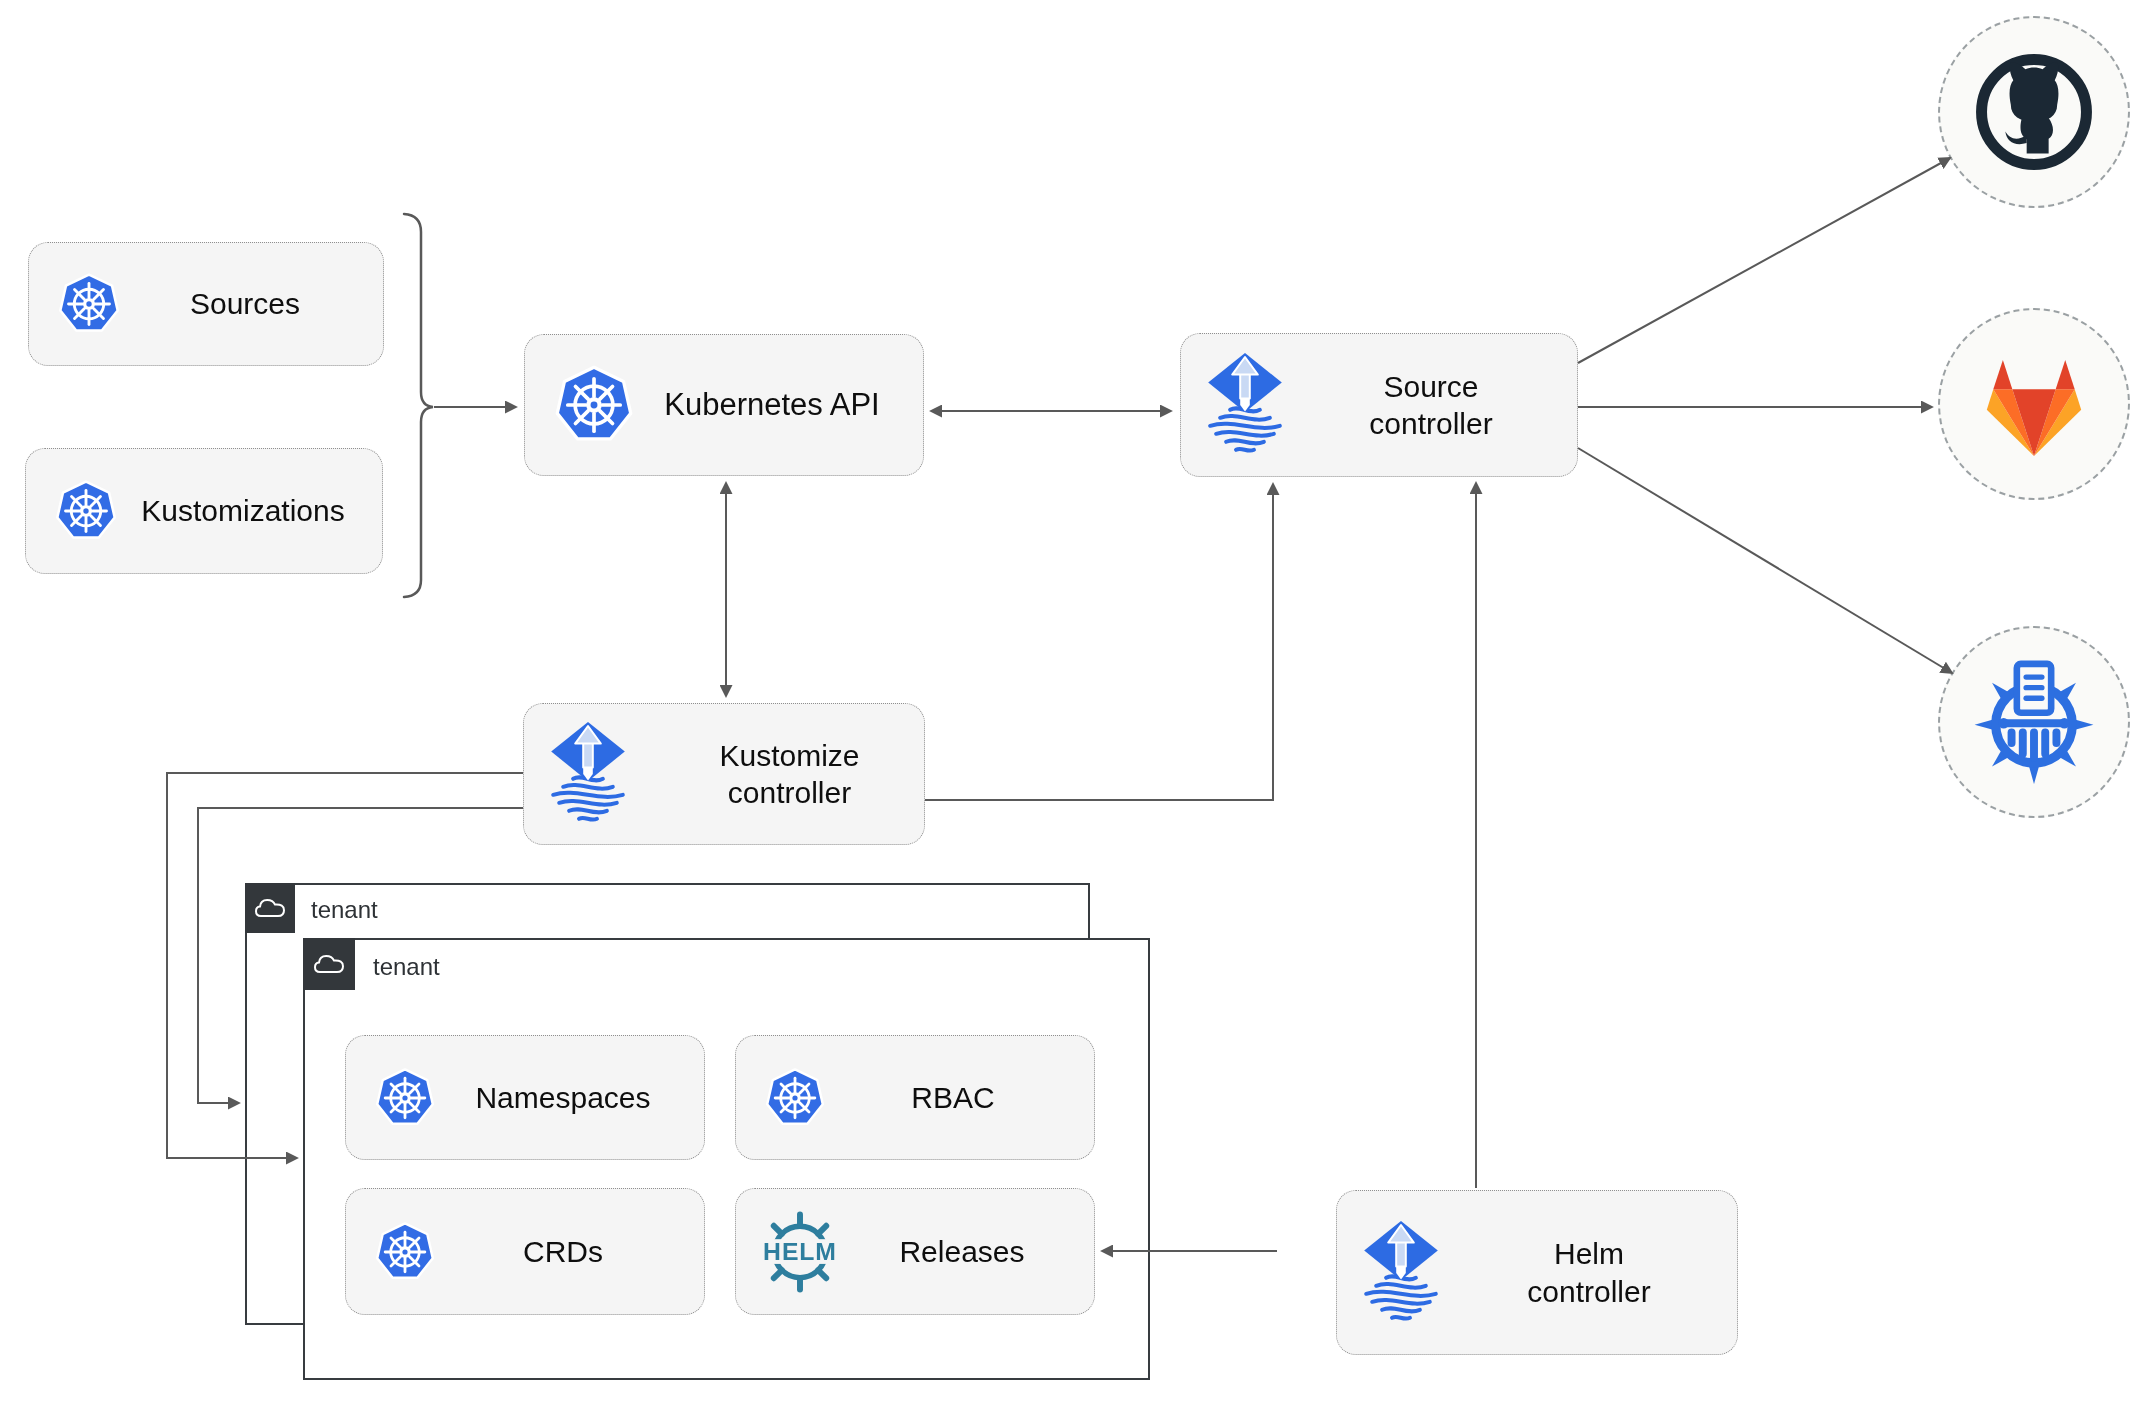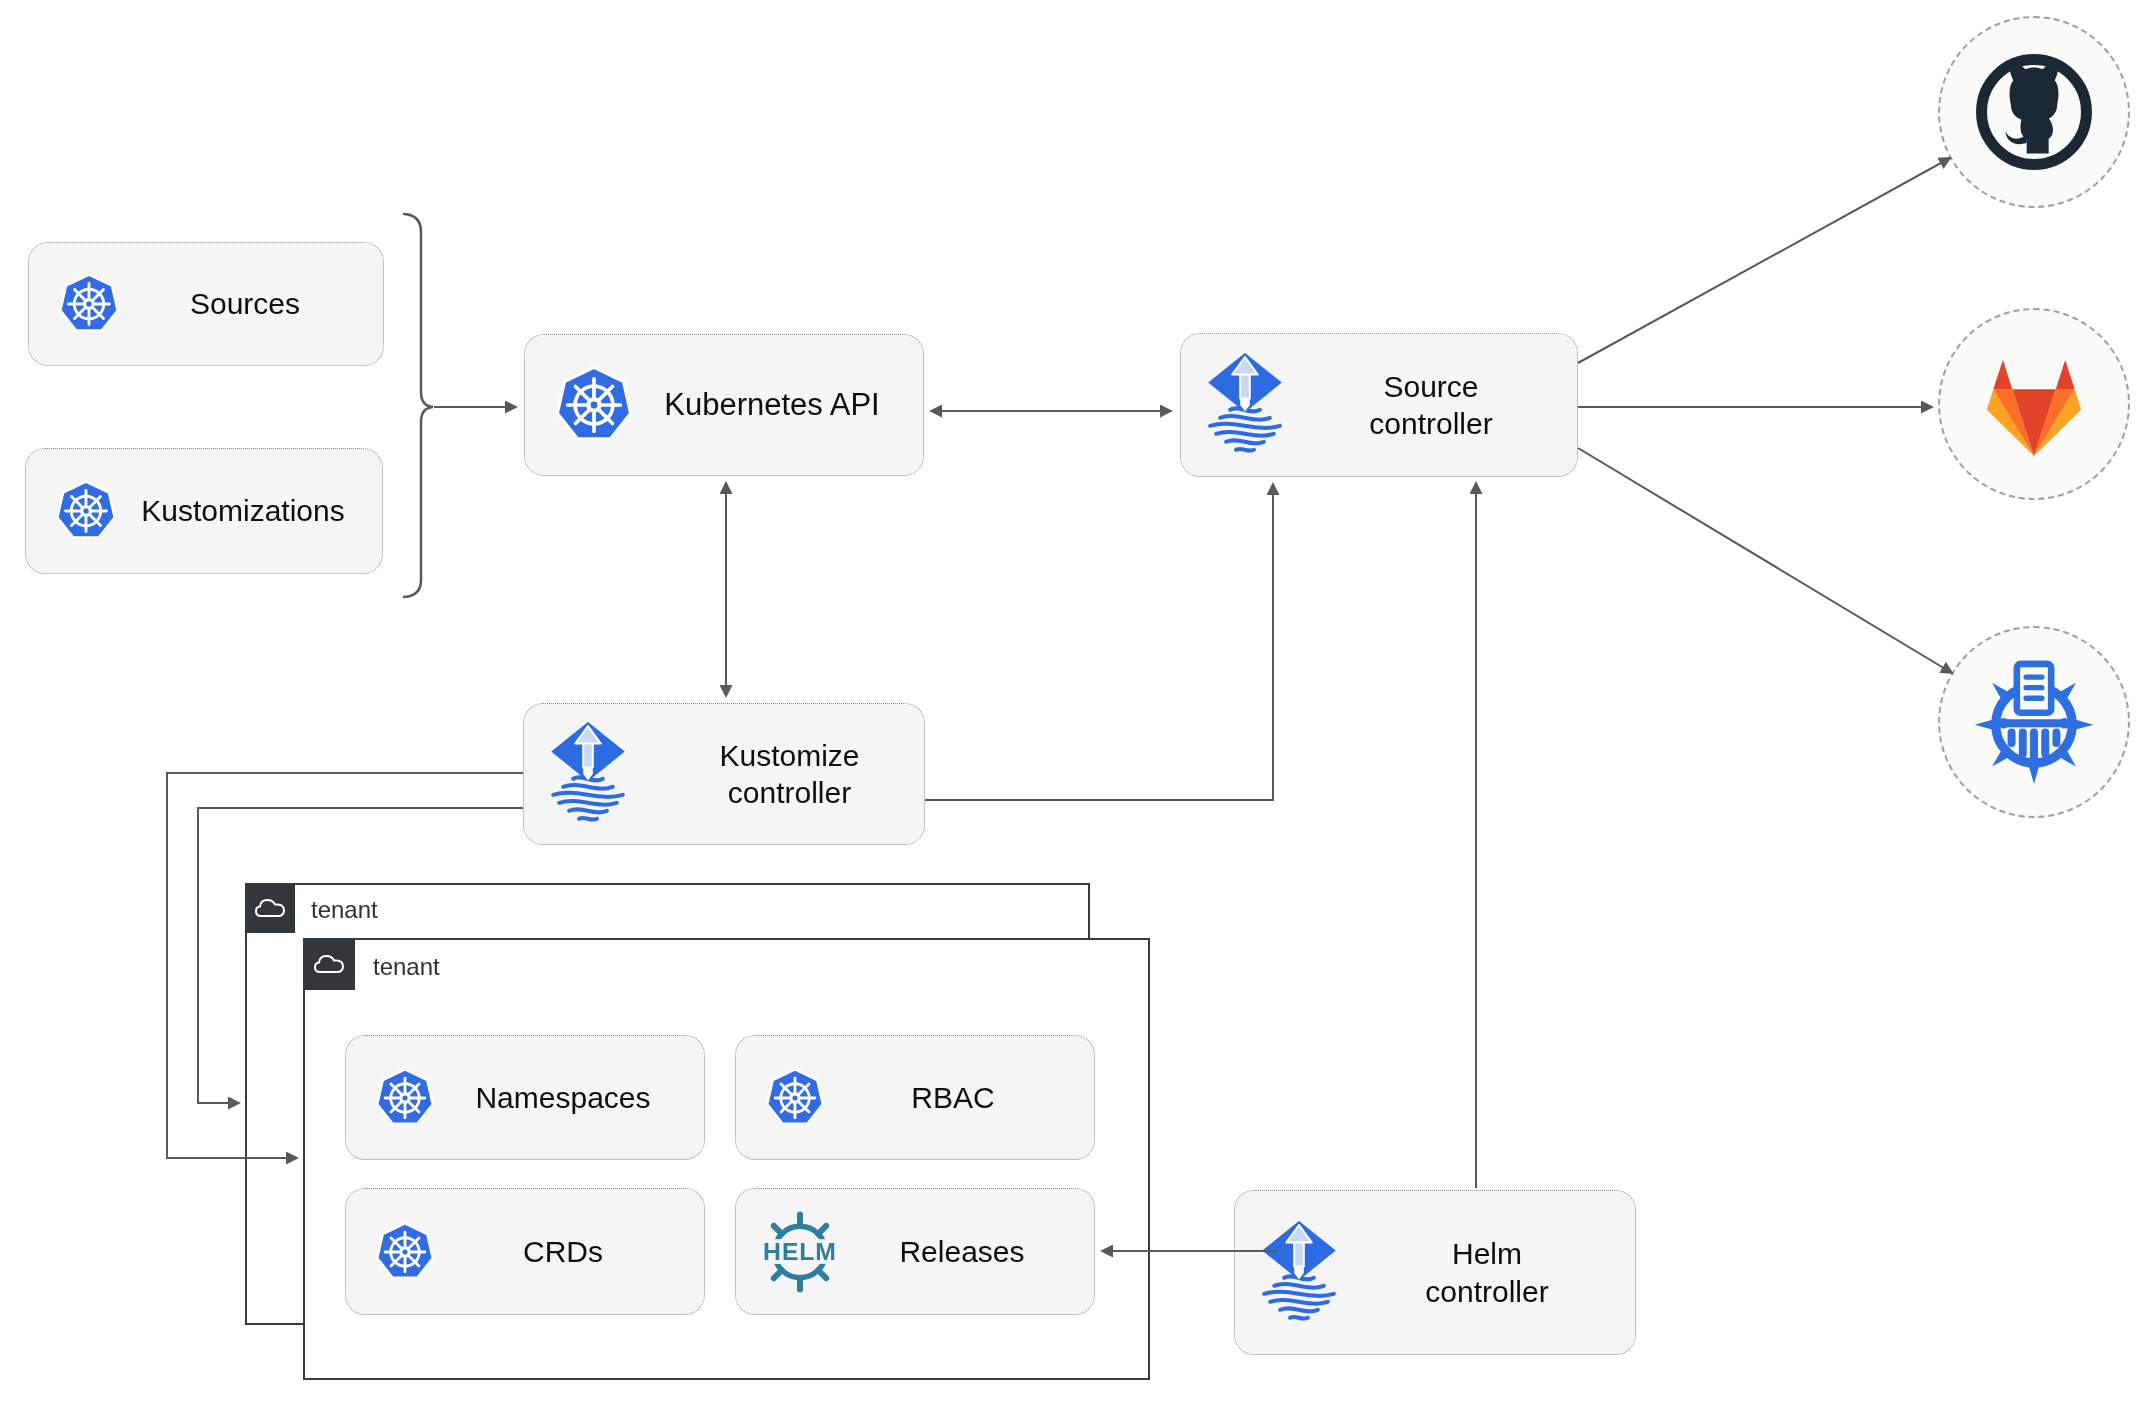--- a/index.html
+++ b/index.html
@@ -182,21 +182,21 @@
 
   <div class="node" style="left:523px;top:703px;width:402px;height:142px;gap:27px;">
     <span class="nicon" style="margin-left:24px;">
       <svg width="80" height="106" viewBox="0 0 100 132">
           <use href="#sym-flux"></use>
         </svg>
       </span>
     <span class="nlabel wrap">Kustomize controller</span>
   </div>
 
-  <div class="node" style="left:1234px;top:1190px;width:402px;height:165px;">
+  <div class="node" style="left:1336px;top:1190px;width:402px;height:165px;">
     <span class="nicon" style="margin-left:24px;">
       <svg width="80" height="106" viewBox="0 0 100 132">
           <use href="#sym-flux"></use>
         </svg>
       </span>
     <span class="nlabel wrap">Helm controller</span>
   </div>
 
   <div class="provider" style="left:1938px;top:16px;">
     <svg width="122" height="122" viewBox="0 0 100 100">

